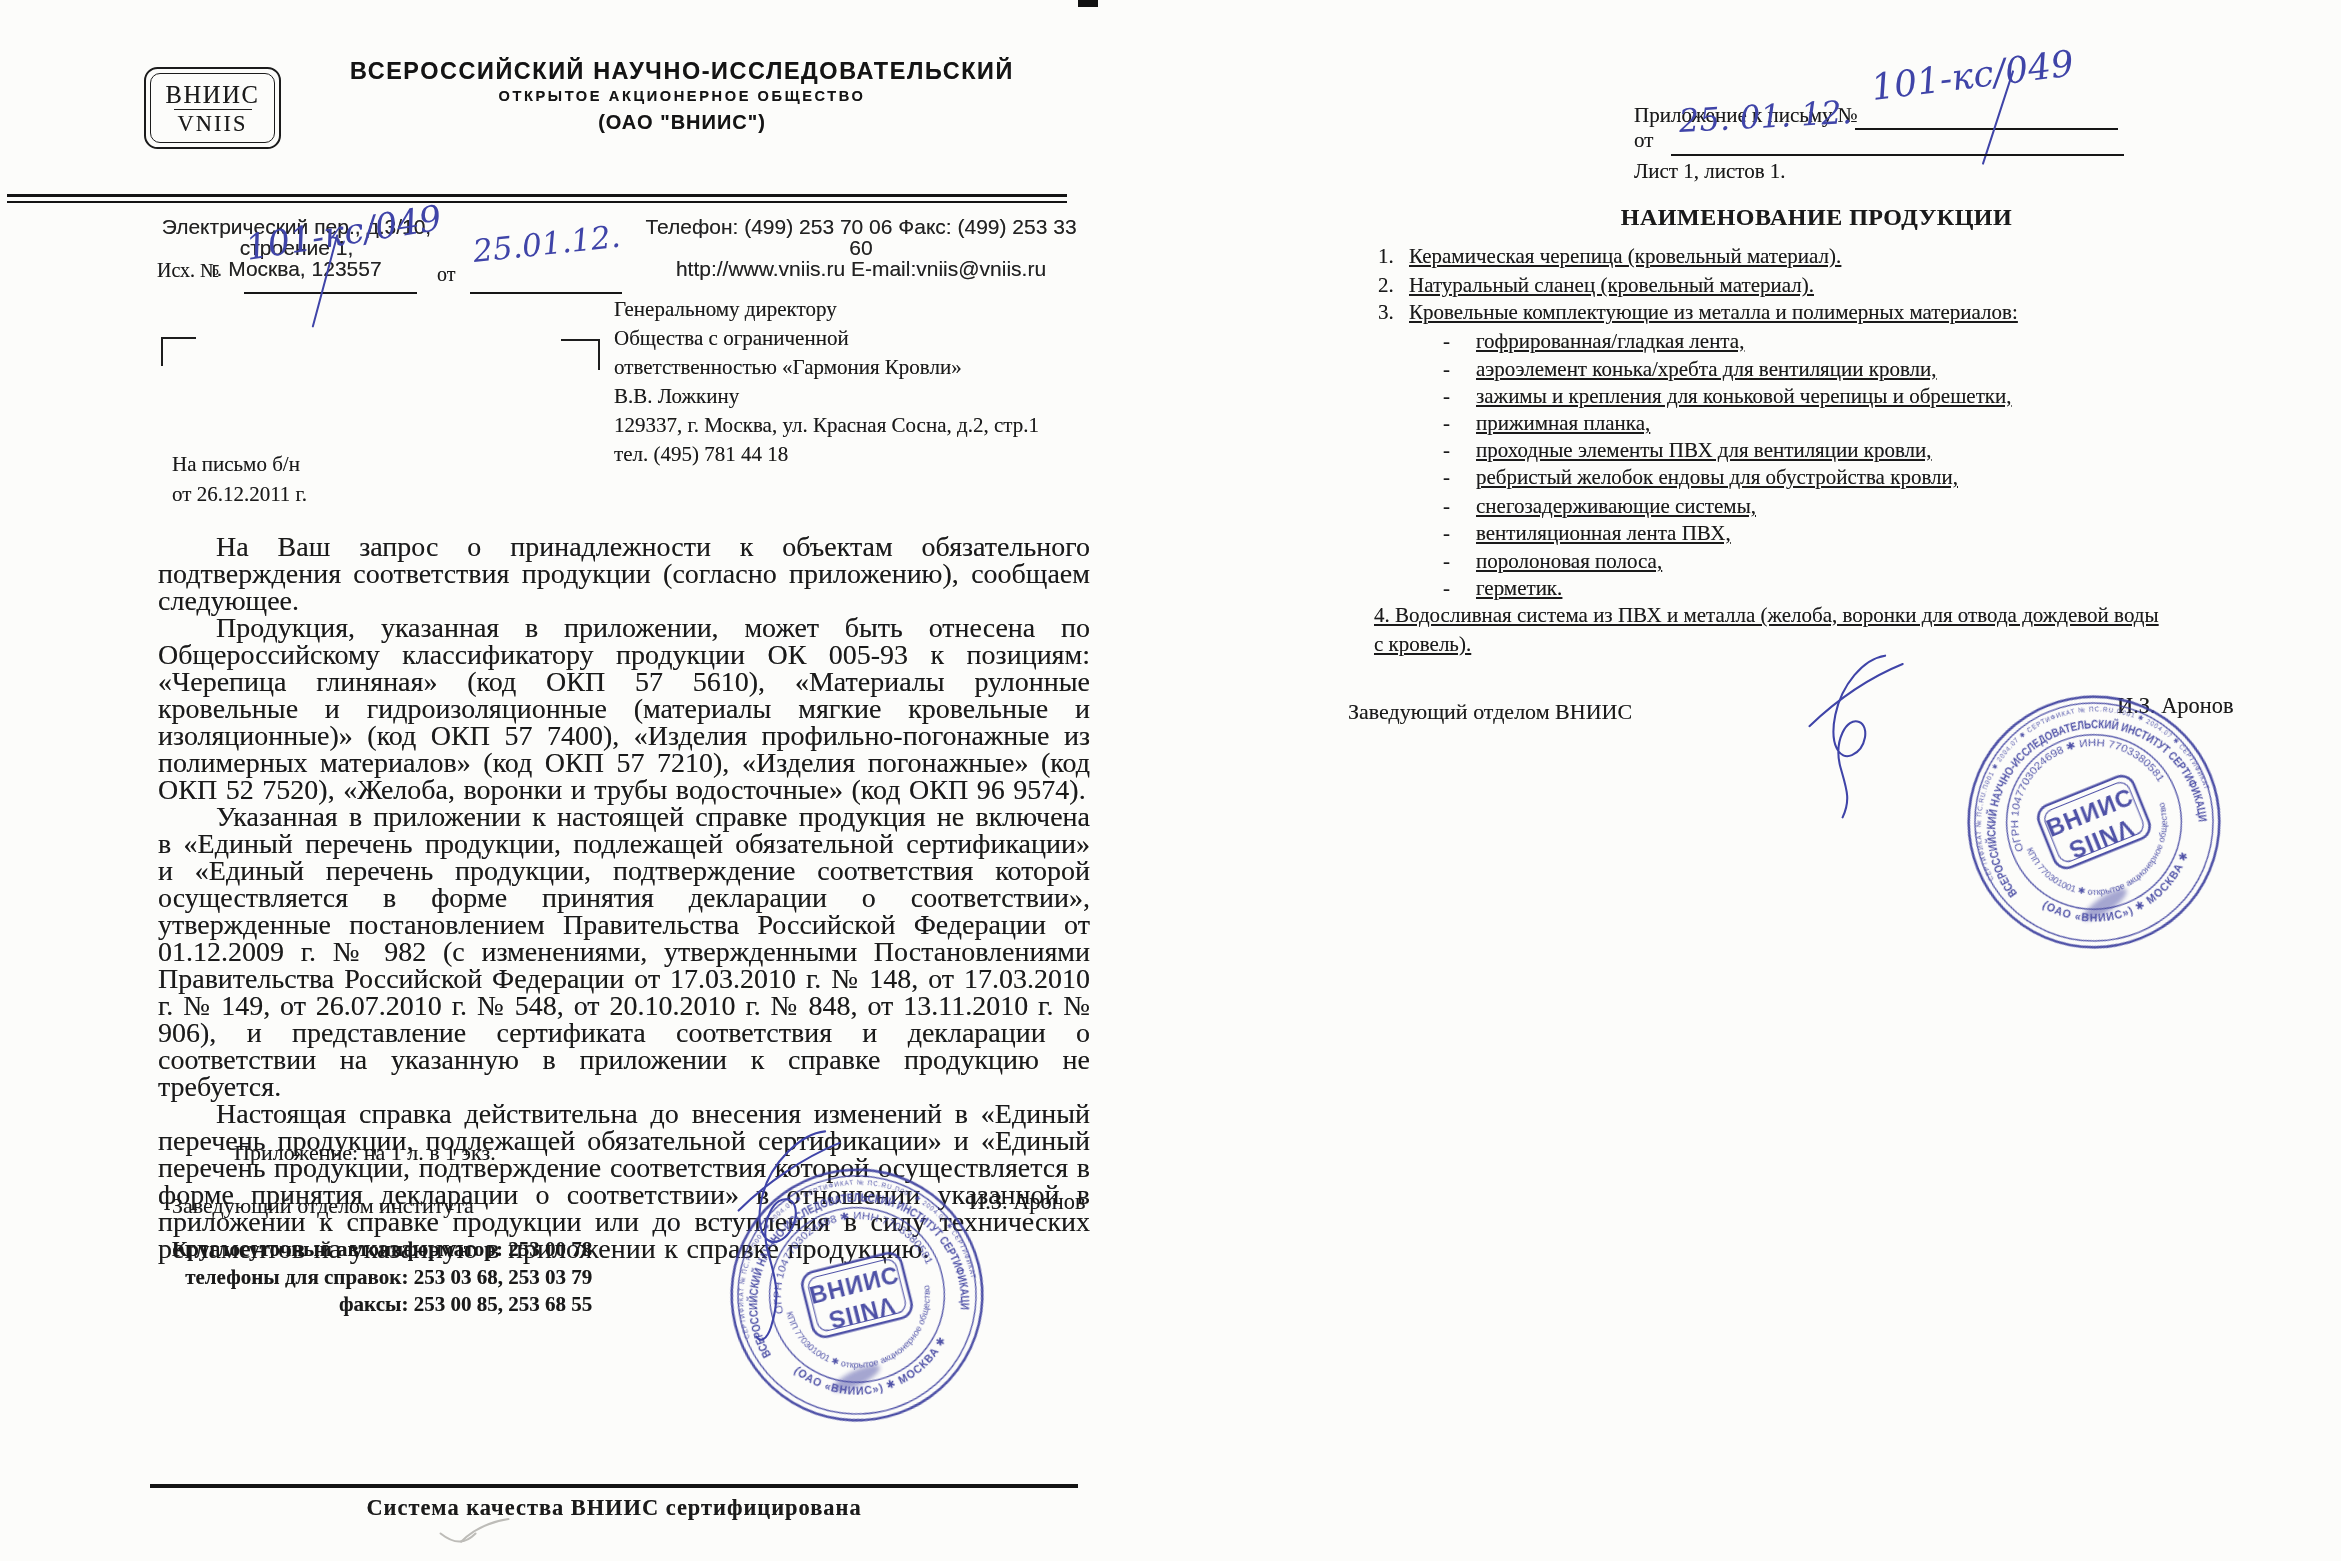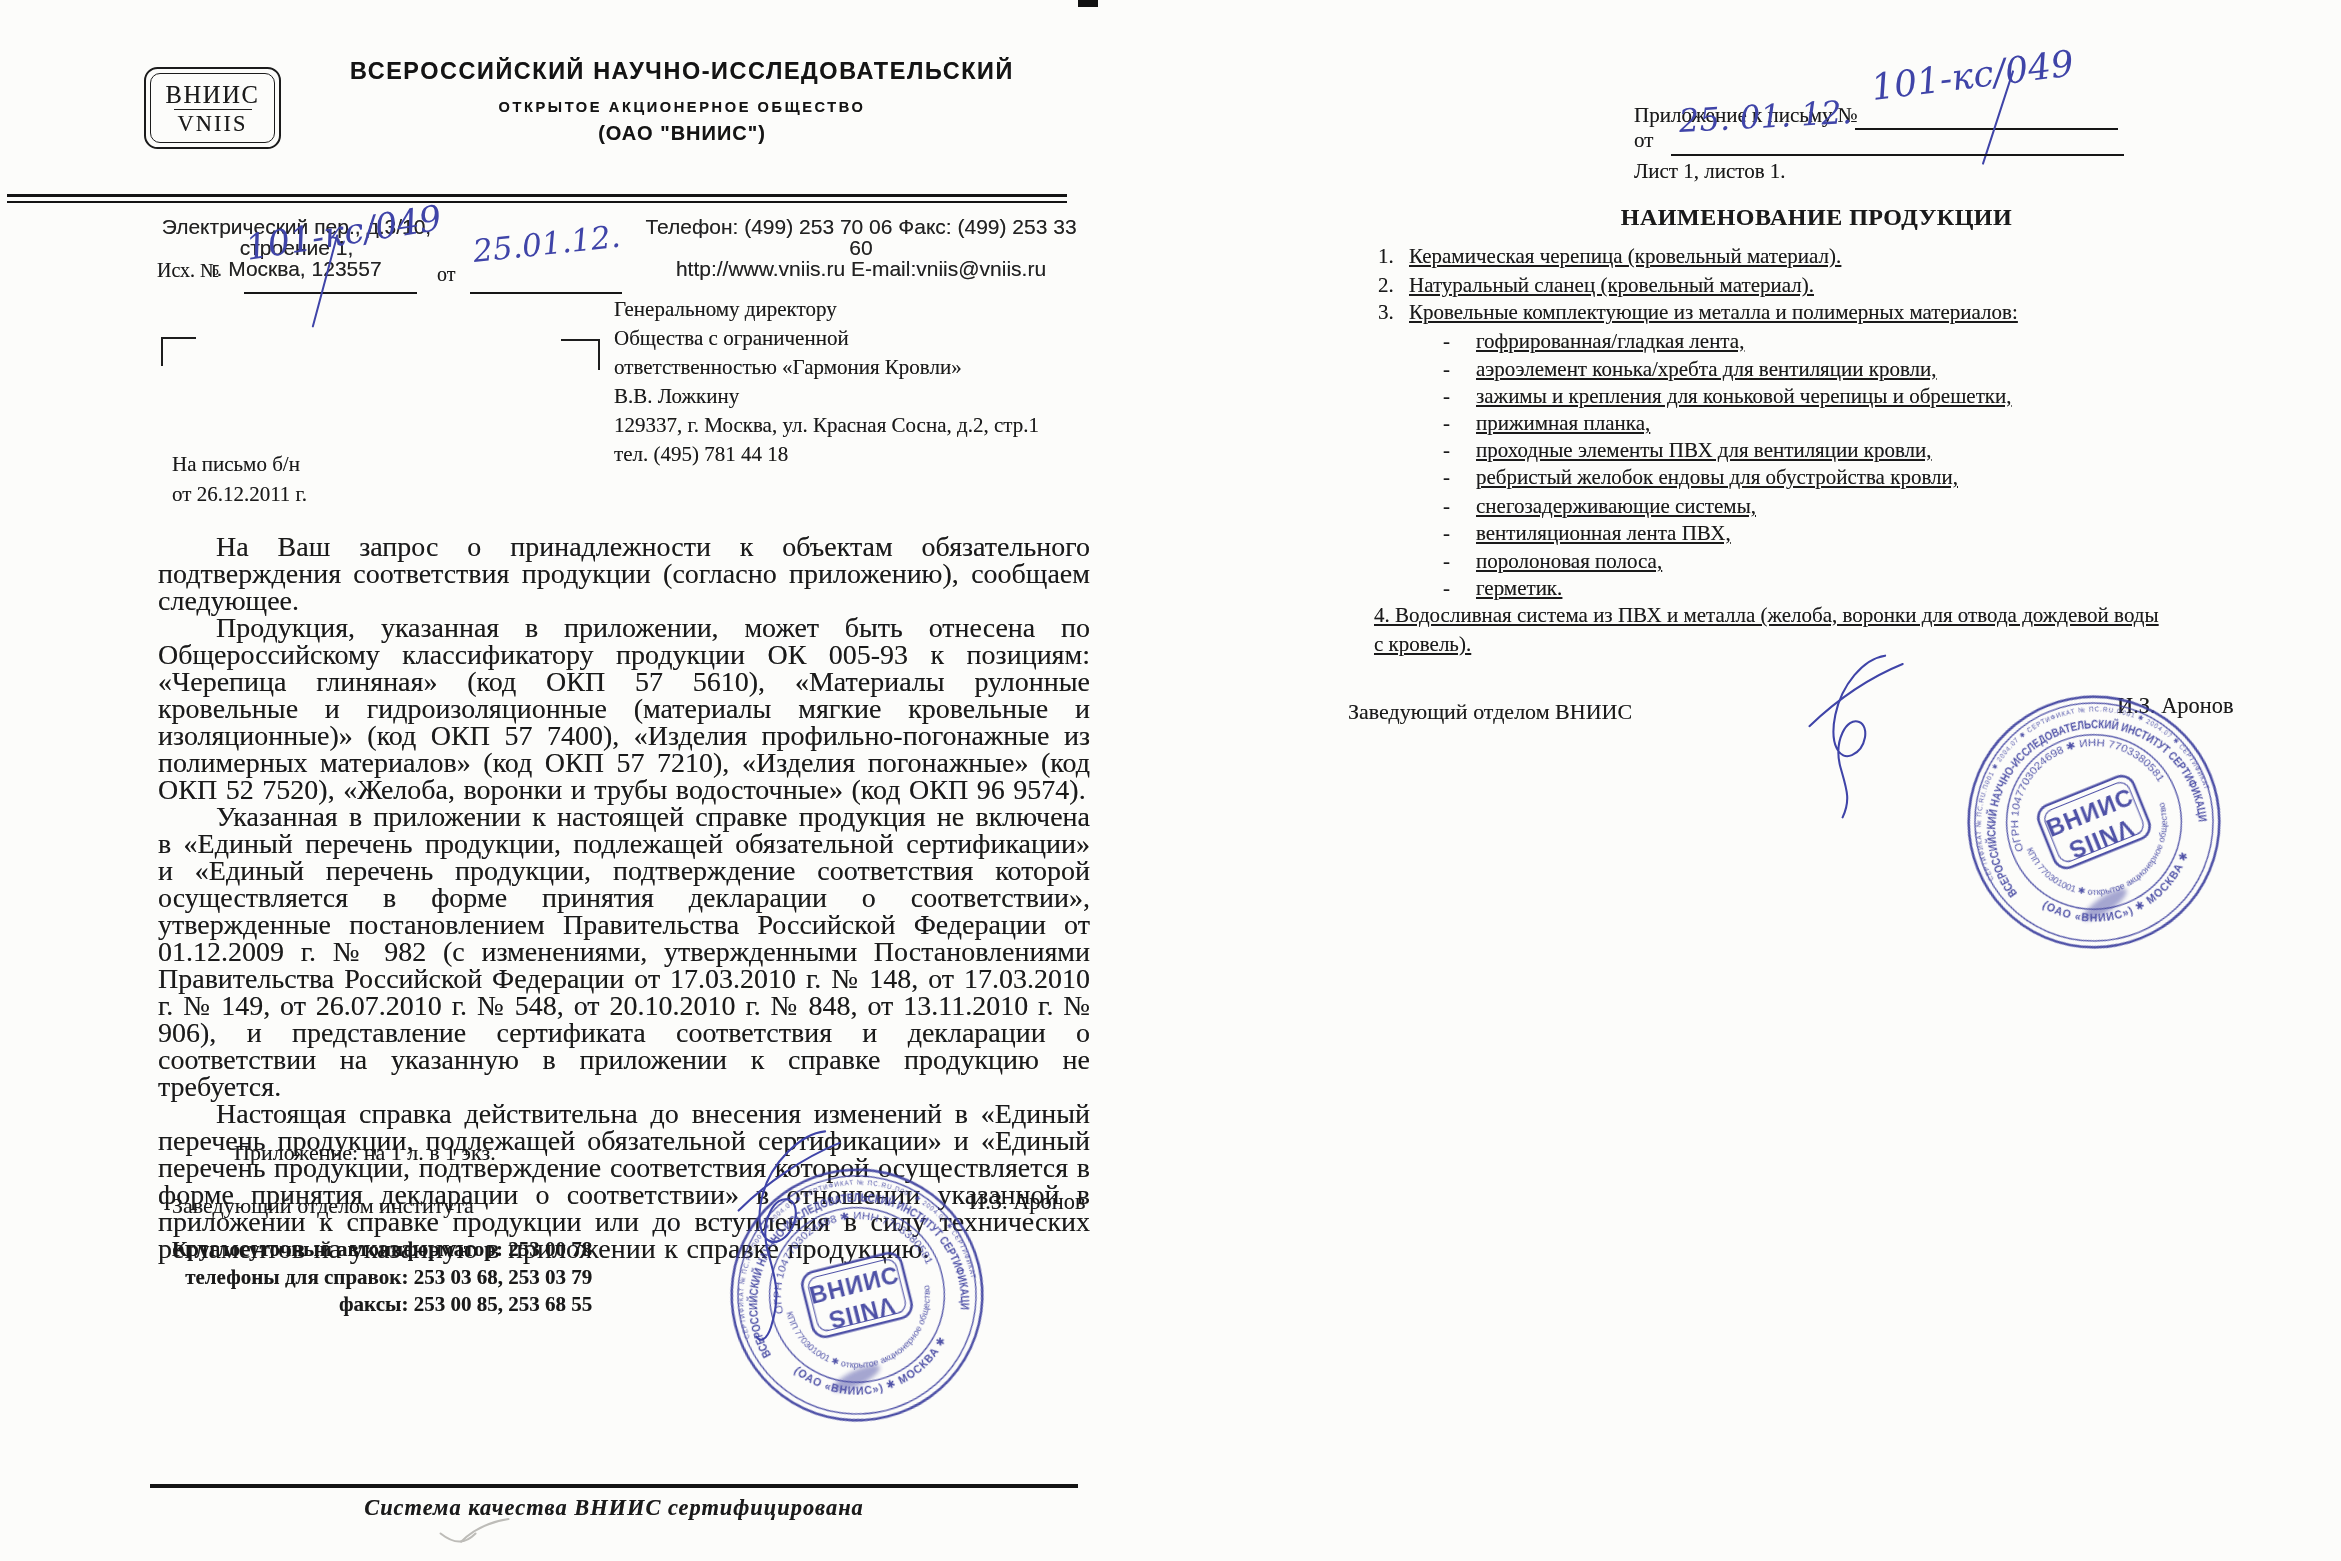--- a/index.html
+++ b/index.html
@@ -15,21 +15,21 @@
   .logo-inner{position:absolute;left:3.6px;top:3.6px;right:3.6px;bottom:3.6px;border:1px solid #1b1b1b;border-radius:10px;
     display:flex;flex-direction:column;align-items:center;justify-content:center;}
   .logo-top{font-size:24.5px;letter-spacing:1.6px;line-height:27px;}
   .logo-div{width:78px;border-top:1.6px solid #1b1b1b;margin:1px 0;}
   .logo-bottom{font-size:22.4px;letter-spacing:2.1px;line-height:25px;}
 
   
   .hdr{left:323px;top:57px;width:718px;text-align:center;font-weight:bold;color:#141414;}
   .hdr-1{font-size:23.4px;letter-spacing:1.6px;line-height:28px;}
   .hdr-2{font-size:23.4px;letter-spacing:3.6px;line-height:26px;}
-  .hdr-3{font-size:14.6px;letter-spacing:2.6px;line-height:22px;margin-top:11px;}
+  .hdr-3{font-size:14.6px;letter-spacing:2.6px;line-height:22px;margin-top:0;}
   .hdr-4{font-size:20px;letter-spacing:1px;line-height:26px;margin-top:2.1px;}
 
   .rule{background:#141414;}
   .contact{font-size:21px;line-height:21px;text-align:center;color:#222;}
 
   .serif38{font-size:20px;}
   .hw{font-family:"DejaVu Serif","Liberation Serif",serif;font-style:italic;color:#3f44a8;
     text-shadow:none;white-space:nowrap;}
   .uline{height:1.6px;background:#161616;}
   .hw-slash{width:2.1px;background:#3f44a8;border-radius:1px;}
@@ -40,21 +40,21 @@
   .replyref{left:172px;top:449px;font-size:21px;line-height:30px;}
 
   .bodytext{left:158px;top:533px;width:932px;font-size:28px;line-height:27px;text-align:justify;}
   .bodytext p{margin:0;text-indent:58px;word-spacing:1.6px;}
 
   .row{position:absolute;font-size:21px;white-space:nowrap;text-decoration:underline;}
   .num{display:inline-block;width:31px;}
   .dashm{display:inline-block;width:33px;}
 
   .bold{font-weight:bold;text-align:right;}
-  .footer-text{font-size:22.4px;font-style:italic;font-weight:600;letter-spacing:1px;text-align:center;}
+  .footer-text{font-size:22.4px;font-weight:600;letter-spacing:1px;text-align:center;}
 
   
   .stamp{opacity:.9;filter:blur(0.3px);}
   .stamp .s-ln{stroke:#3c3f9e;fill:none;}
   .stamp text{fill:#3c3f9e;font-family:"Liberation Sans","DejaVu Sans",sans-serif;text-shadow:none;}
   .s-cert{font-size:13px;letter-spacing:2px;}
   .s-inst{font-size:23px;font-weight:bold;}
   .s-oao{font-size:22px;font-weight:bold;letter-spacing:2px;}
   .s-ogrn{font-size:20px;}
   .s-kpp{font-size:17px;}

